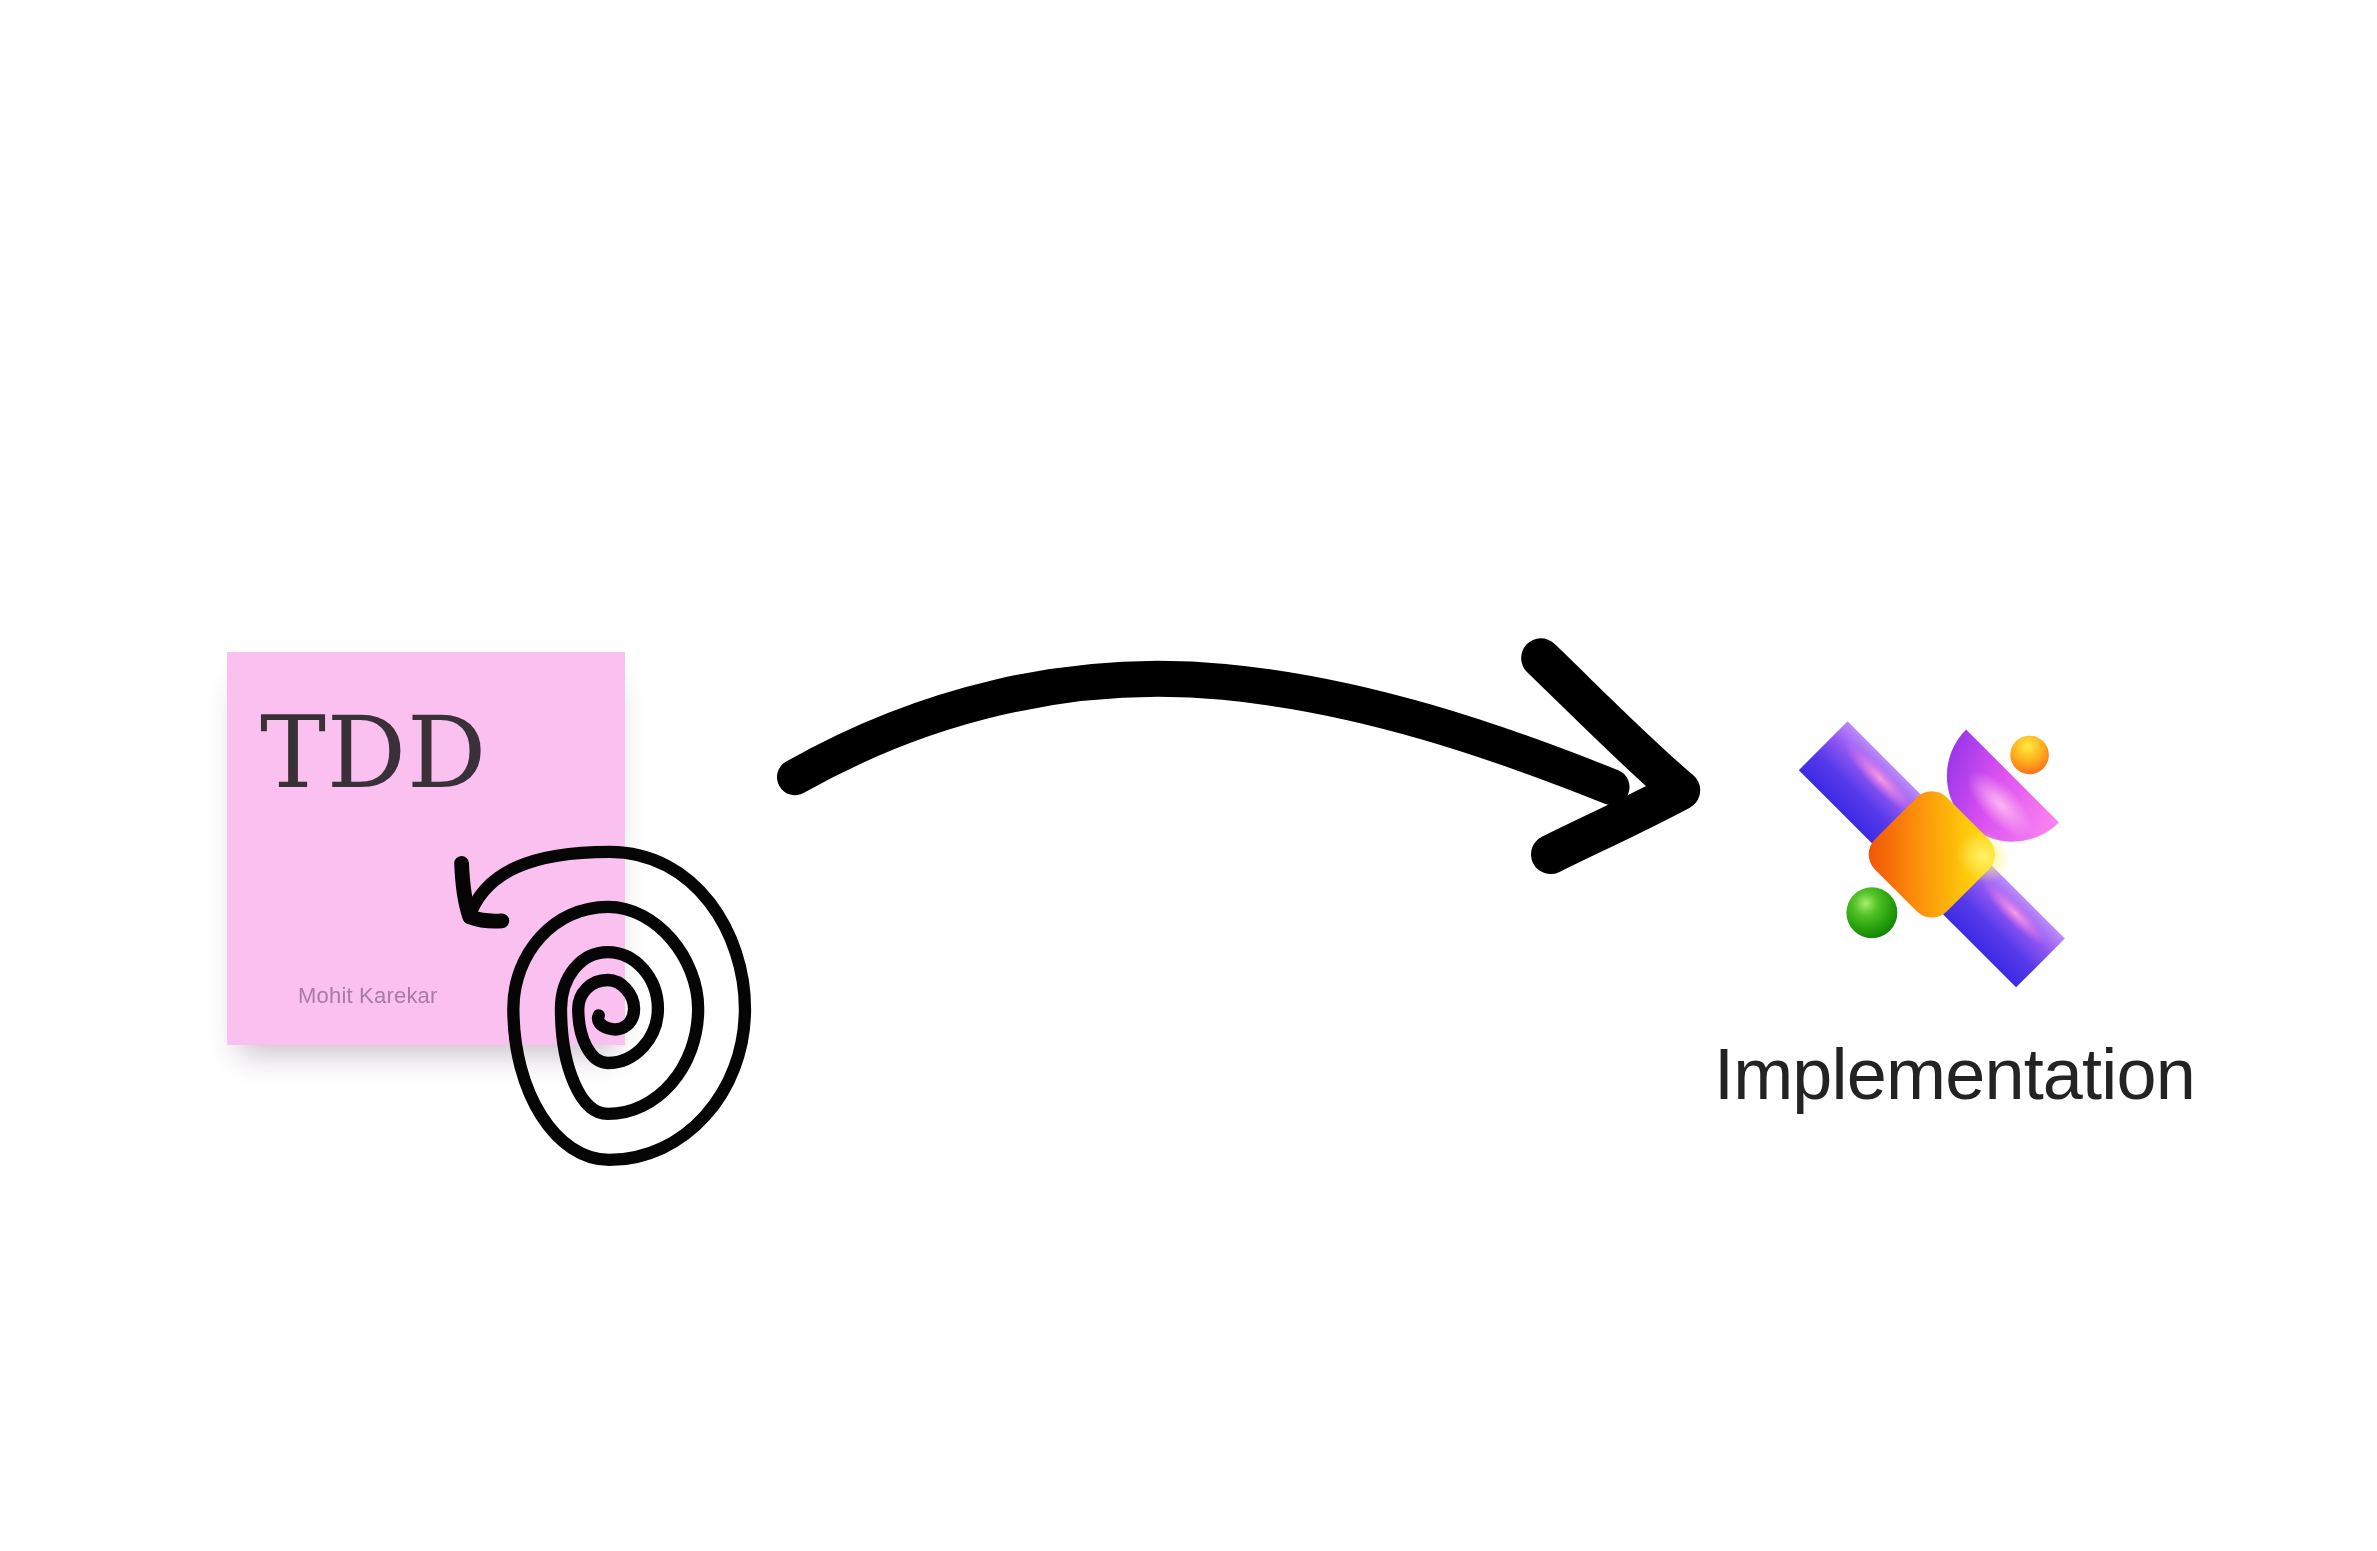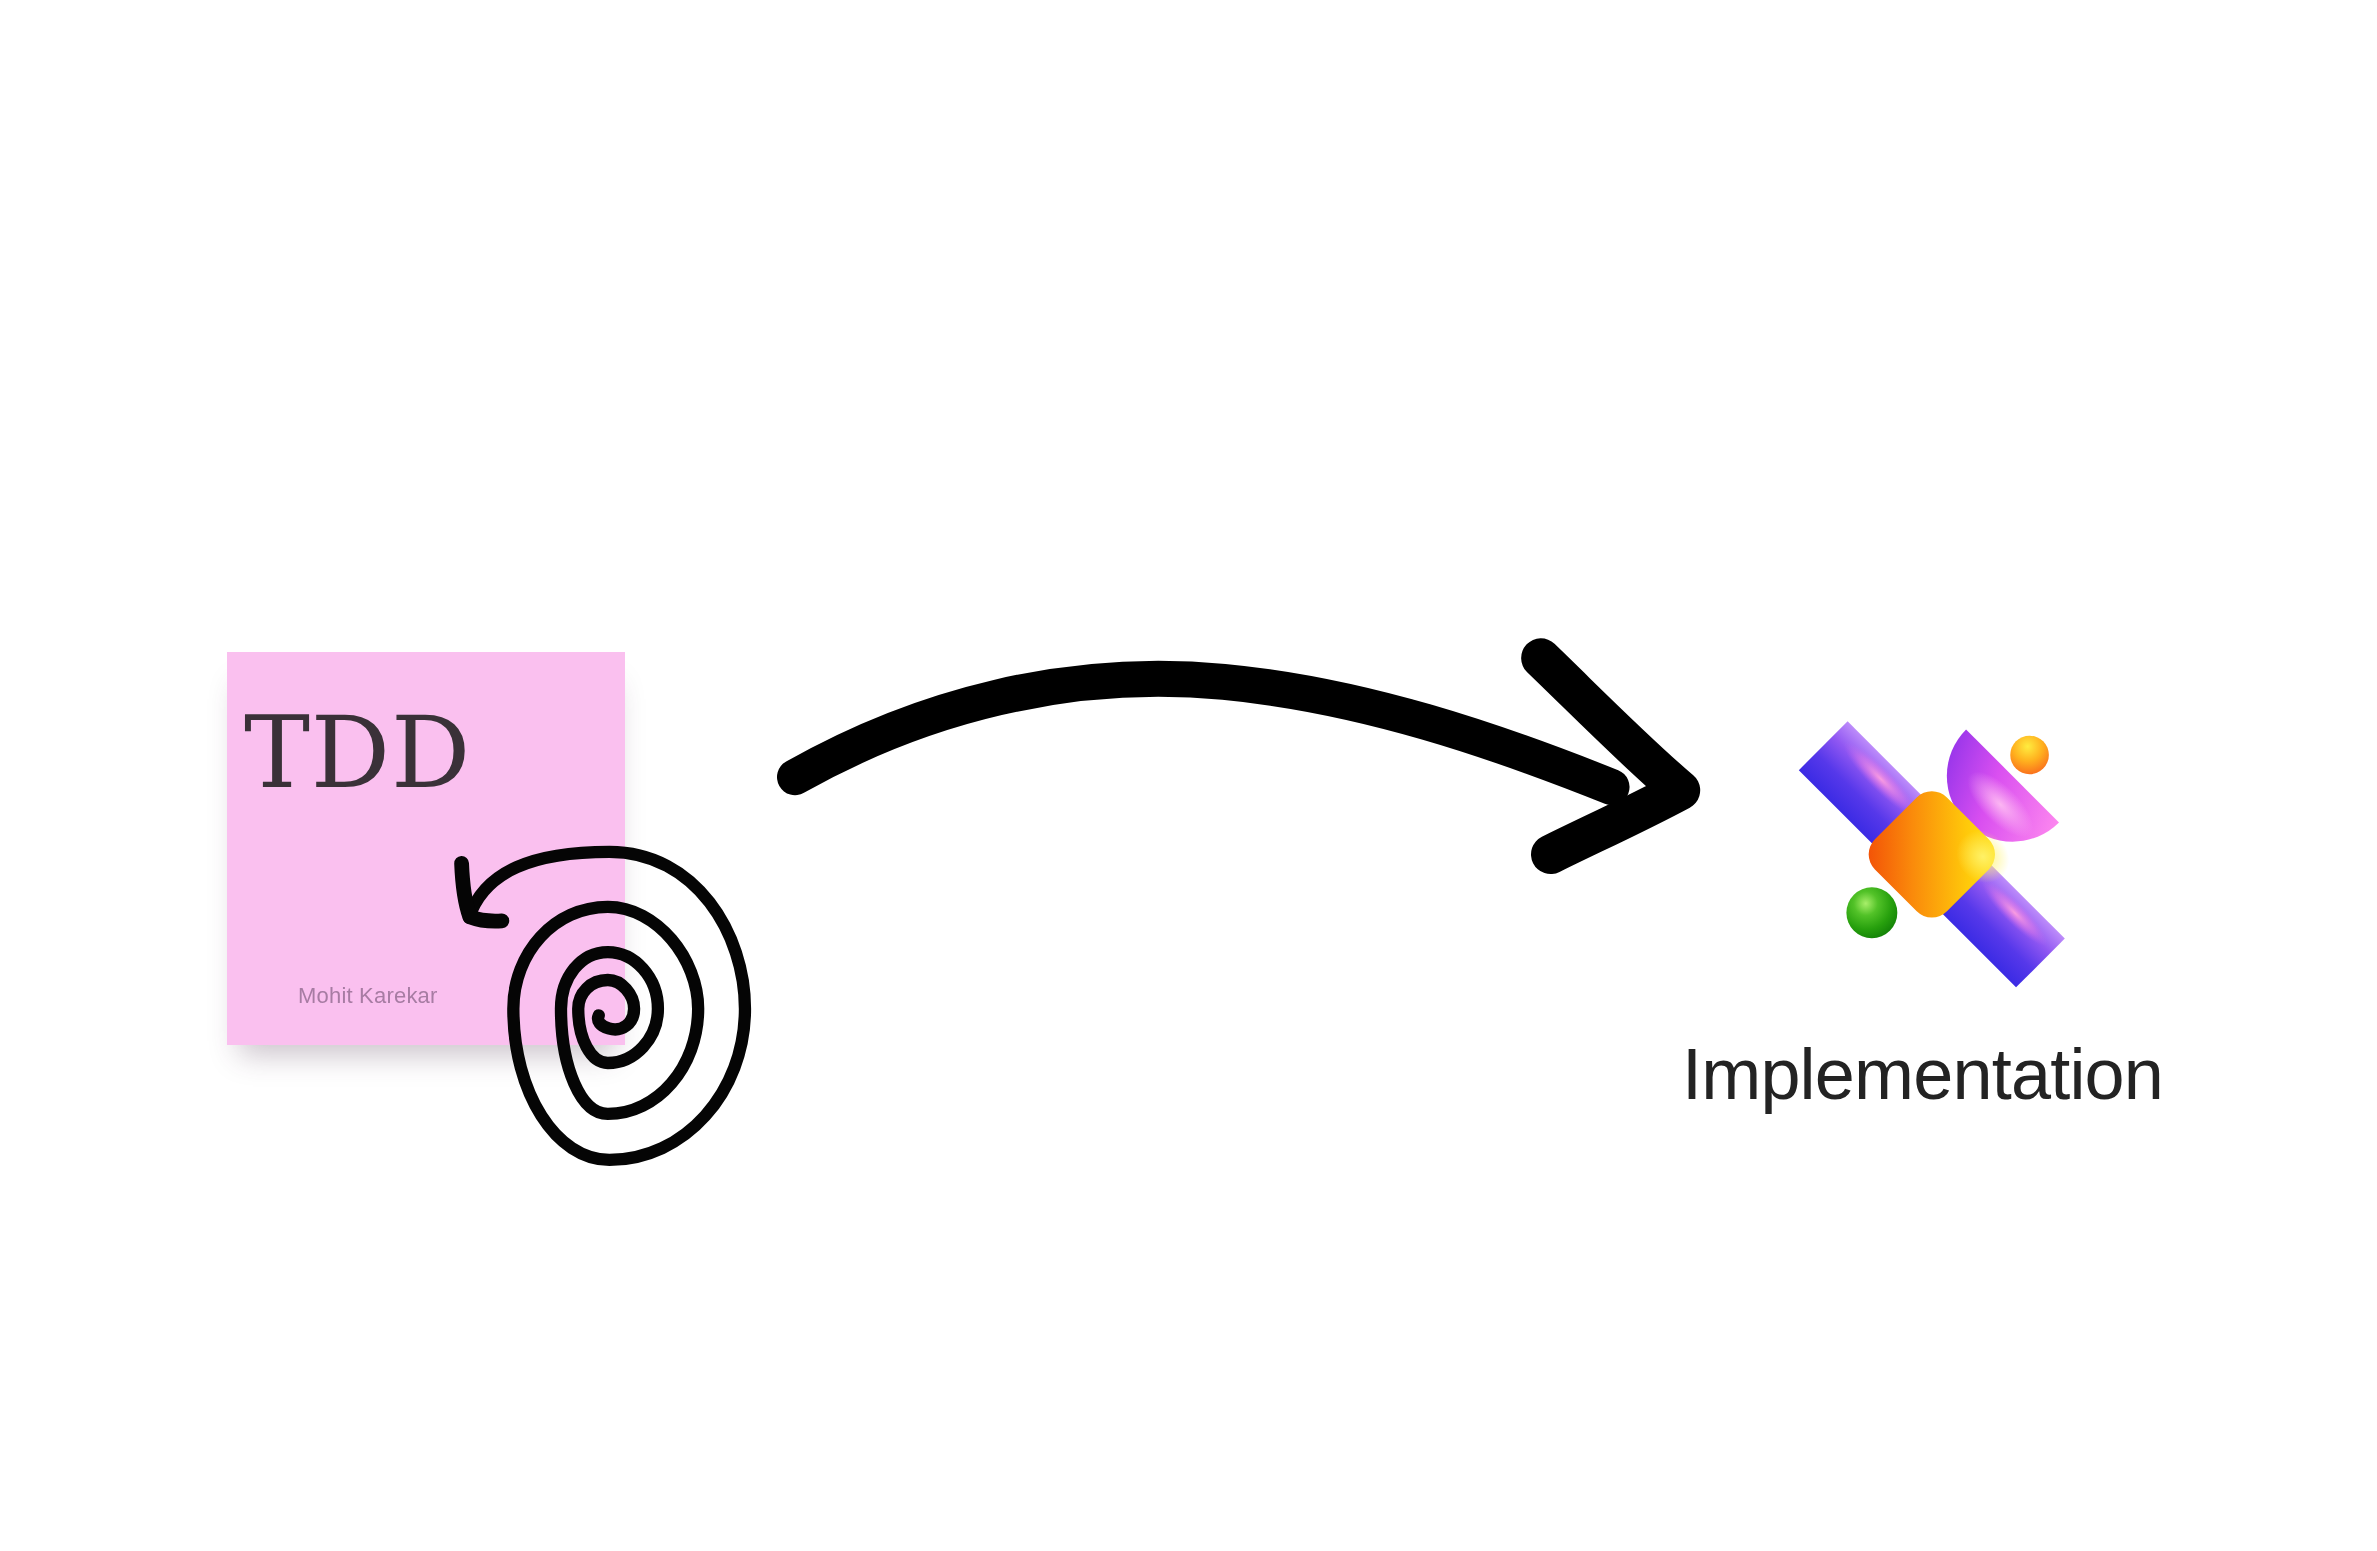--- a/index.html
+++ b/index.html
@@ -21,21 +21,21 @@
     left: 227px;
     top: 652px;
     width: 398px;
     height: 393px;
     background: #FAC0EF;
     box-shadow: 0 21.4px 28px -11.5px rgba(70, 40, 70, 0.28);
     z-index: 1;
   }
   .tdd-title {
     position: absolute;
-    left: 17px;
+    left: 33px;
     top: 51px;
     font-family: "DejaVu Serif", "Liberation Serif", serif;
     font-size: 99px;
     line-height: 1.0;
     letter-spacing: 0.8px;
     color: #3A3138;
     font-weight: 400;
   }
   .tdd-author {
     position: absolute;
@@ -56,21 +56,21 @@
     height: 1551px;
     z-index: 2;
     pointer-events: none;
   }
   
   .impl-label {
     position: absolute;
     left: 1682px;
     top: 1037px;
     width: 513px;
-    text-align: left;
+    text-align: right;
     font-size: 72px;
     font-weight: 500;
     letter-spacing: -0.8px;
     color: #232323;
     z-index: 3;
     line-height: 1.05;
   }
 </style>
 </head>
 <body>

